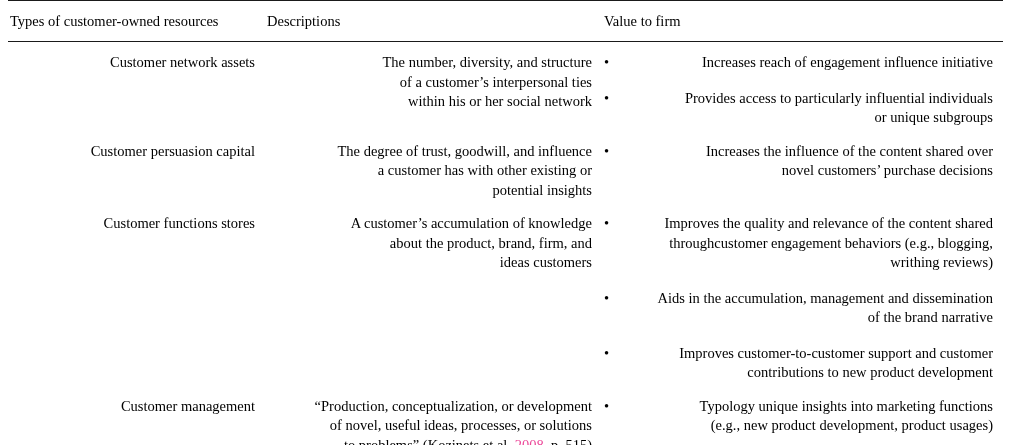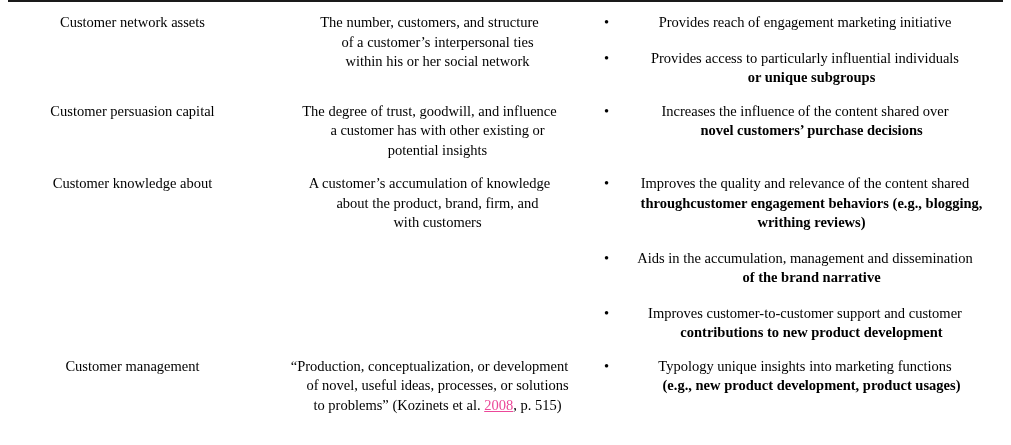--- a/index.html
+++ b/index.html
@@ -53,21 +53,21 @@
   thead th {
     text-align: left;
     font-weight: normal;
     font-size: 14.5px;
     line-height: 18px;
     padding: 11px 6px 11px 2px;
     vertical-align: top;
     white-space: nowrap;
   }
   tbody td {
-    text-align: center;
+    text-align: right;
     font-size: 14.5px;
     line-height: 19.5px;
     padding: 9px 10px 5px 2px;
     vertical-align: top;
   }
   tbody tr:first-child td {
     padding-top: 11px;
   }
   .type-cell {
     white-space: nowrap;
@@ -96,57 +96,70 @@
     content: "\2022";
     position: absolute;
     left: 0;
     top: 0;
   }
   ul.bullets li .b-line {
     display: block;
   }
   ul.bullets li .b-line.cont {
     padding-left: 13px;
-    font-weight: bold;
   }
   .ref-link {
     color: #ec4899;
     text-decoration: underline;
   }
 </style>
 </head>
 <body>
 
 <div class="table-wrap">
 
 
   <div class="rule-thick"></div>
 
+  <table class="tbl">
+    <colgroup>
+      <col class="c1">
+      <col class="c2">
+      <col class="c3">
+    </colgroup>
+    <thead>
+      <tr>
+        <th>Types of customer-owned resources</th>
+        <th>Descriptions</th>
+        <th>Value to firm</th>
+      </tr>
+    </thead>
+  </table>
 
   <div class="rule-thin"></div>
 
   <table class="tbl">
     <colgroup>
       <col class="c1">
       <col class="c2">
       <col class="c3">
     </colgroup>
     <tbody>
 
       <tr>
         <td class="type-cell">Customer network assets</td>
         <td>
-          <span class="desc-line">The number, customers, and structure</span>
+          <span class="desc-line">The number, diversity, and structure</span>
           <span class="desc-line cont">of a customer’s interpersonal ties</span>
           <span class="desc-line cont">within his or her social network</span>
         </td>
         <td>
           <ul class="bullets">
             <li>
-              <span class="b-line">Provides reach of engagement marketing initiative</span>
+              <span class="b-line">Increases reach of engagement influence initiative</span>
             </li>
             <li>
               <span class="b-line">Provides access to particularly influential individuals</span>
               <span class="b-line cont">or unique subgroups</span>
             </li>
           </ul>
         </td>
       </tr>
 
       <tr>
@@ -160,25 +173,25 @@
           <ul class="bullets">
             <li>
               <span class="b-line">Increases the influence of the content shared over</span>
               <span class="b-line cont">novel customers’ purchase decisions</span>
             </li>
           </ul>
         </td>
       </tr>
 
       <tr>
-        <td class="type-cell">Customer knowledge about</td>
+        <td class="type-cell">Customer functions stores</td>
         <td>
           <span class="desc-line">A customer’s accumulation of knowledge</span>
           <span class="desc-line cont">about the product, brand, firm, and</span>
-          <span class="desc-line cont">with customers</span>
+          <span class="desc-line cont">ideas customers</span>
         </td>
         <td>
           <ul class="bullets">
             <li>
               <span class="b-line">Improves the quality and relevance of the content shared</span>
               <span class="b-line cont">throughcustomer engagement behaviors (e.g., blogging,</span>
               <span class="b-line cont">writhing reviews)</span>
             </li>
             <li>
               <span class="b-line">Aids in the accumulation, management and dissemination</span>

